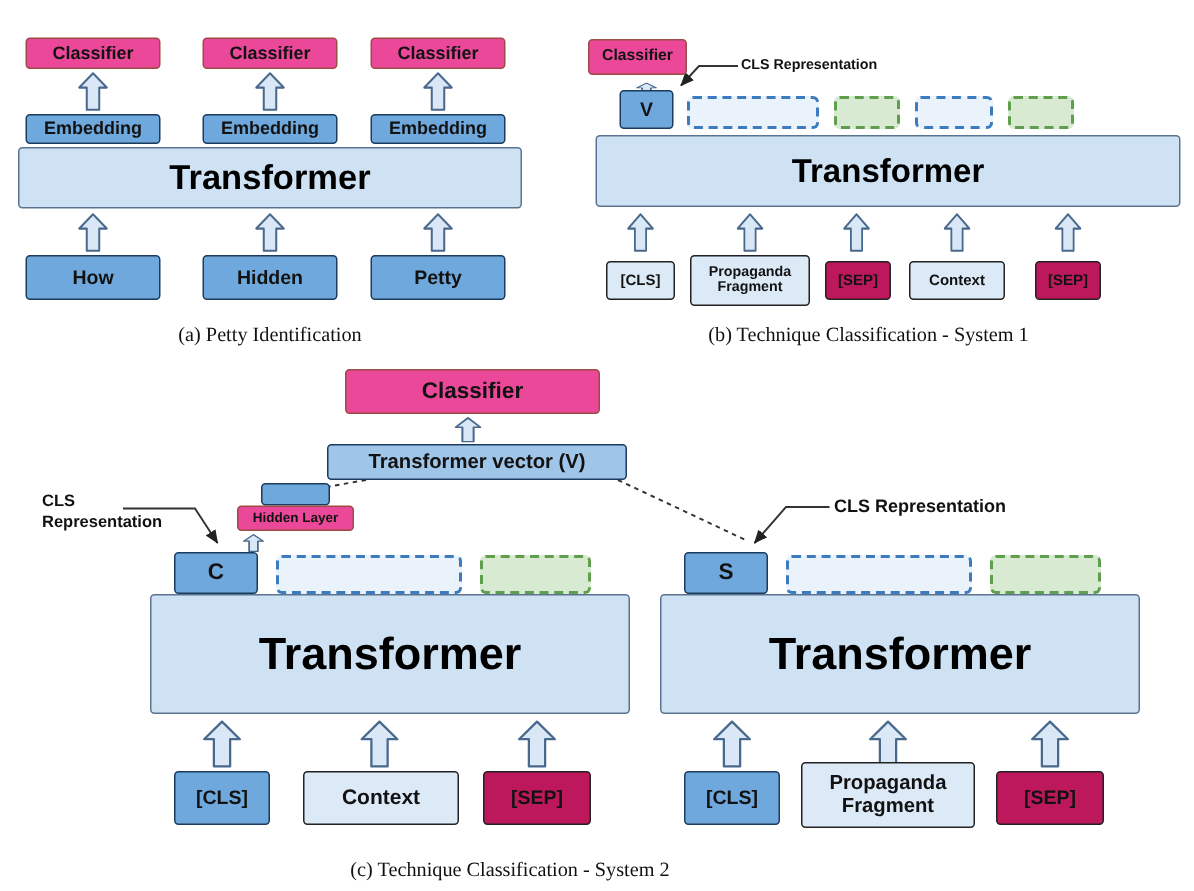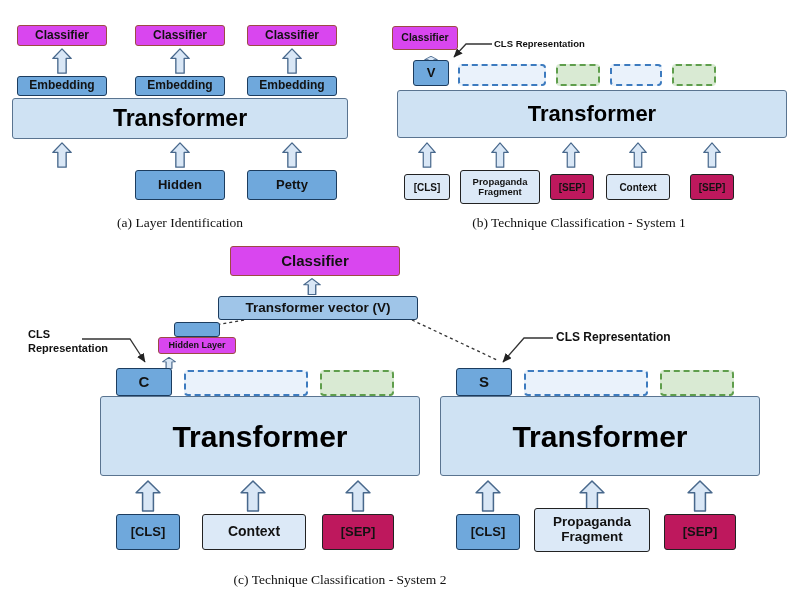--- a/index.html
+++ b/index.html
@@ -2,21 +2,21 @@
 <html><head>
 <meta charset="utf-8">
 <style>
   * { margin:0; padding:0; box-sizing:border-box; }
   html,body { background:#ffffff; }
   .canvas { position:relative; width:796px; height:594px; background:#fff;
             font-family:"Liberation Sans", sans-serif; overflow:hidden; }
   .box { position:absolute; display:flex; align-items:center; justify-content:center;
          text-align:center; font-weight:bold; color:#121212;
          border:1.5px solid #222; border-radius:3px; line-height:1.1; }
-  .red       { background:#d946ef; border-color:#9c4b45; }
+  .red       { background:#ec4899; border-color:#9c4b45; }
   .blue      { background:#6FA8DC; border-color:#1c3c5e; }
   .panelblue { background:#CFE2F3; border-color:#5a7490; }
   .lightblue { background:#DCE9F7; border-color:#222; }
   .green     { background:#be185d; border-color:#222; }
   .dash-blue  { background:#EAF2FB; border:2px dashed #3D7BBF; border-radius:4px; }
   .dash-green { background:#D9EAD3; border:2px dashed #5f9e4c; border-radius:4px; }
   .caption { position:absolute; font-family:"Liberation Serif", serif; font-size:13.5px;
              color:#111; text-align:center; }
   .lbl { position:absolute; font-weight:bold; color:#111; }
   .prelines { white-space:pre-line; }
@@ -82,24 +82,25 @@
     <svg viewBox="0 0 24 30" width="100%" height="100%" preserveAspectRatio="none">
         <polygon points="12,1 23,12 17,12 17,29 7,29 7,12 1,12" fill="#D9E7F6" stroke="#48688C" stroke-width="1.6" stroke-linejoin="round"></polygon>
       </svg>
   </div>
   <div class="arrow z2" style="left:282px;top:142px;width:20px;height:26px">
     <svg viewBox="0 0 24 30" width="100%" height="100%" preserveAspectRatio="none">
         <polygon points="12,1 23,12 17,12 17,29 7,29 7,12 1,12" fill="#D9E7F6" stroke="#48688C" stroke-width="1.6" stroke-linejoin="round"></polygon>
       </svg>
   </div>
 
+  <div class="box blue z2" style="left:17px;top:170px;width:90px;height:30px;font-size:13px">How</div>
   <div class="box blue z2" style="left:135px;top:170px;width:90px;height:30px;font-size:13px">Hidden</div>
   <div class="box blue z2" style="left:247px;top:170px;width:90px;height:30px;font-size:13px">Petty</div>
 
-  <div class="caption z2" style="left:20px;top:215px;width:320px">(a) Layer Identification</div>
+  <div class="caption z2" style="left:20px;top:215px;width:320px">(a) Petty Identification</div>
 
   <div class="box red z2" style="left:392px;top:26px;width:66px;height:24px;font-size:10.5px">Classifier</div>
 
   <div class="lbl z2" style="left:494px;top:38px;font-size:9.5px">CLS Representation</div>
 
   <div class="arrow z2" style="left:424px;top:51px;width:14px;height:9px">
     <svg viewBox="0 0 24 30" width="100%" height="100%" preserveAspectRatio="none">
         <polygon points="12,1 23,12 17,12 17,29 7,29 7,12 1,12" fill="#D9E7F6" stroke="#48688C" stroke-width="2" stroke-linejoin="round"></polygon>
       </svg>
   </div>

